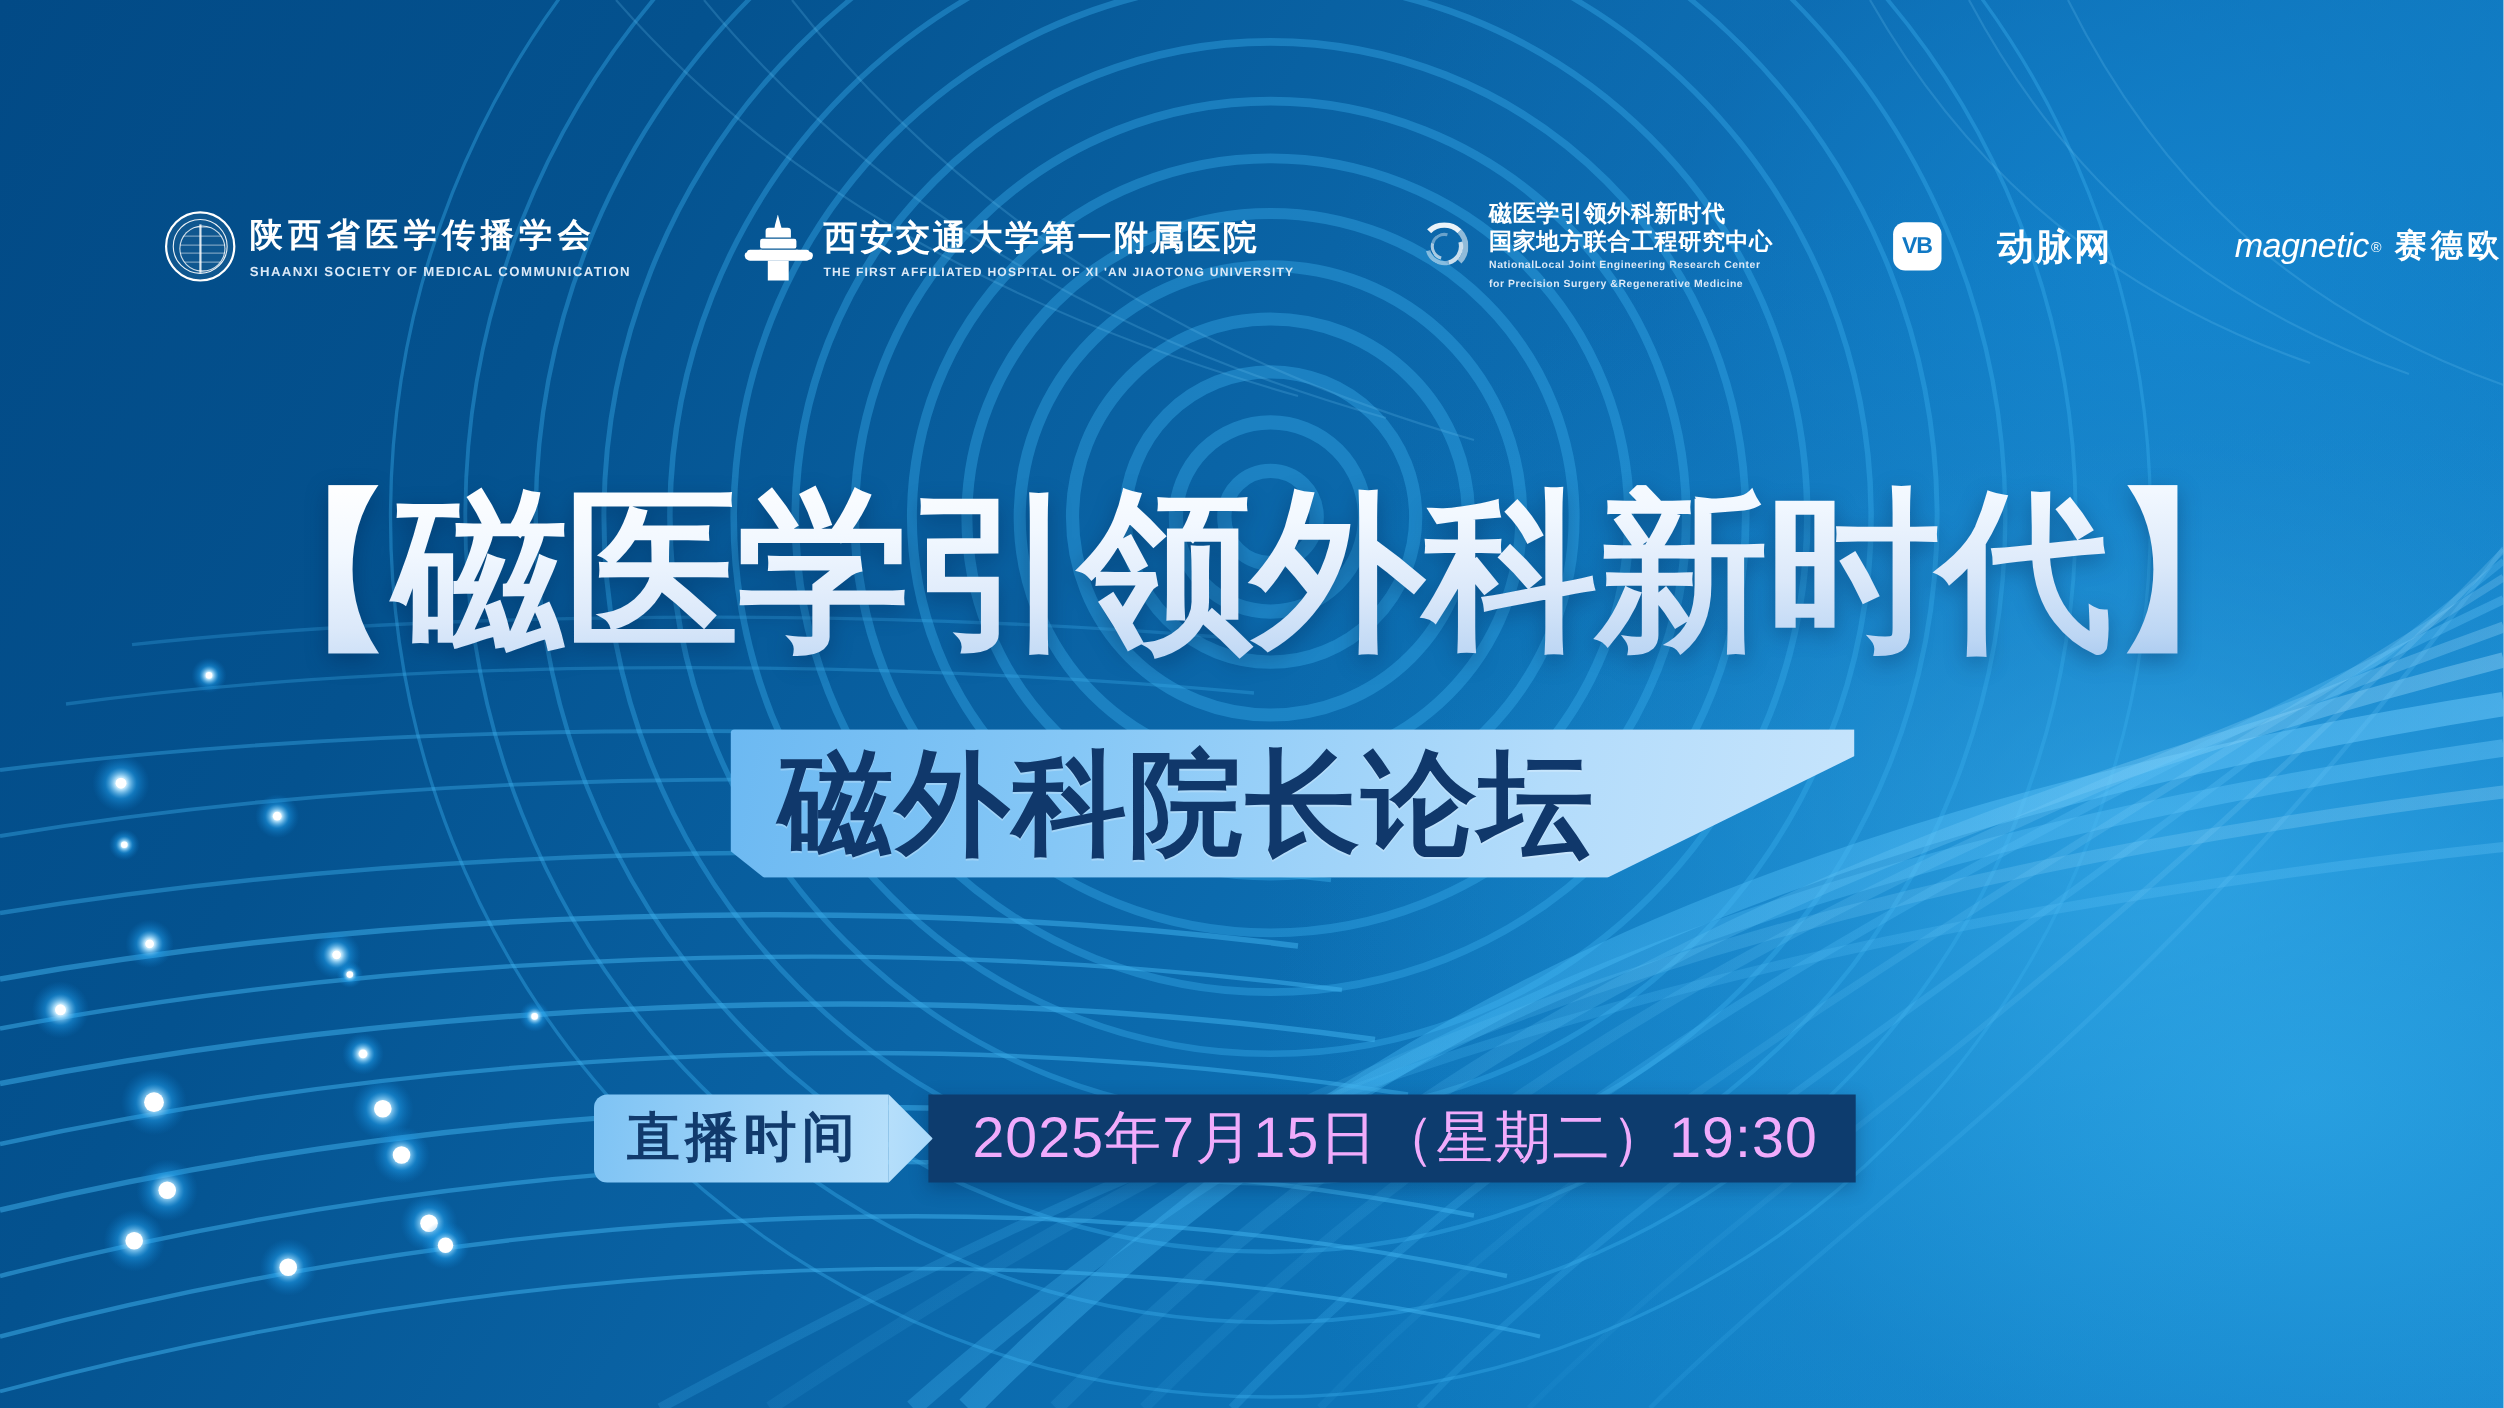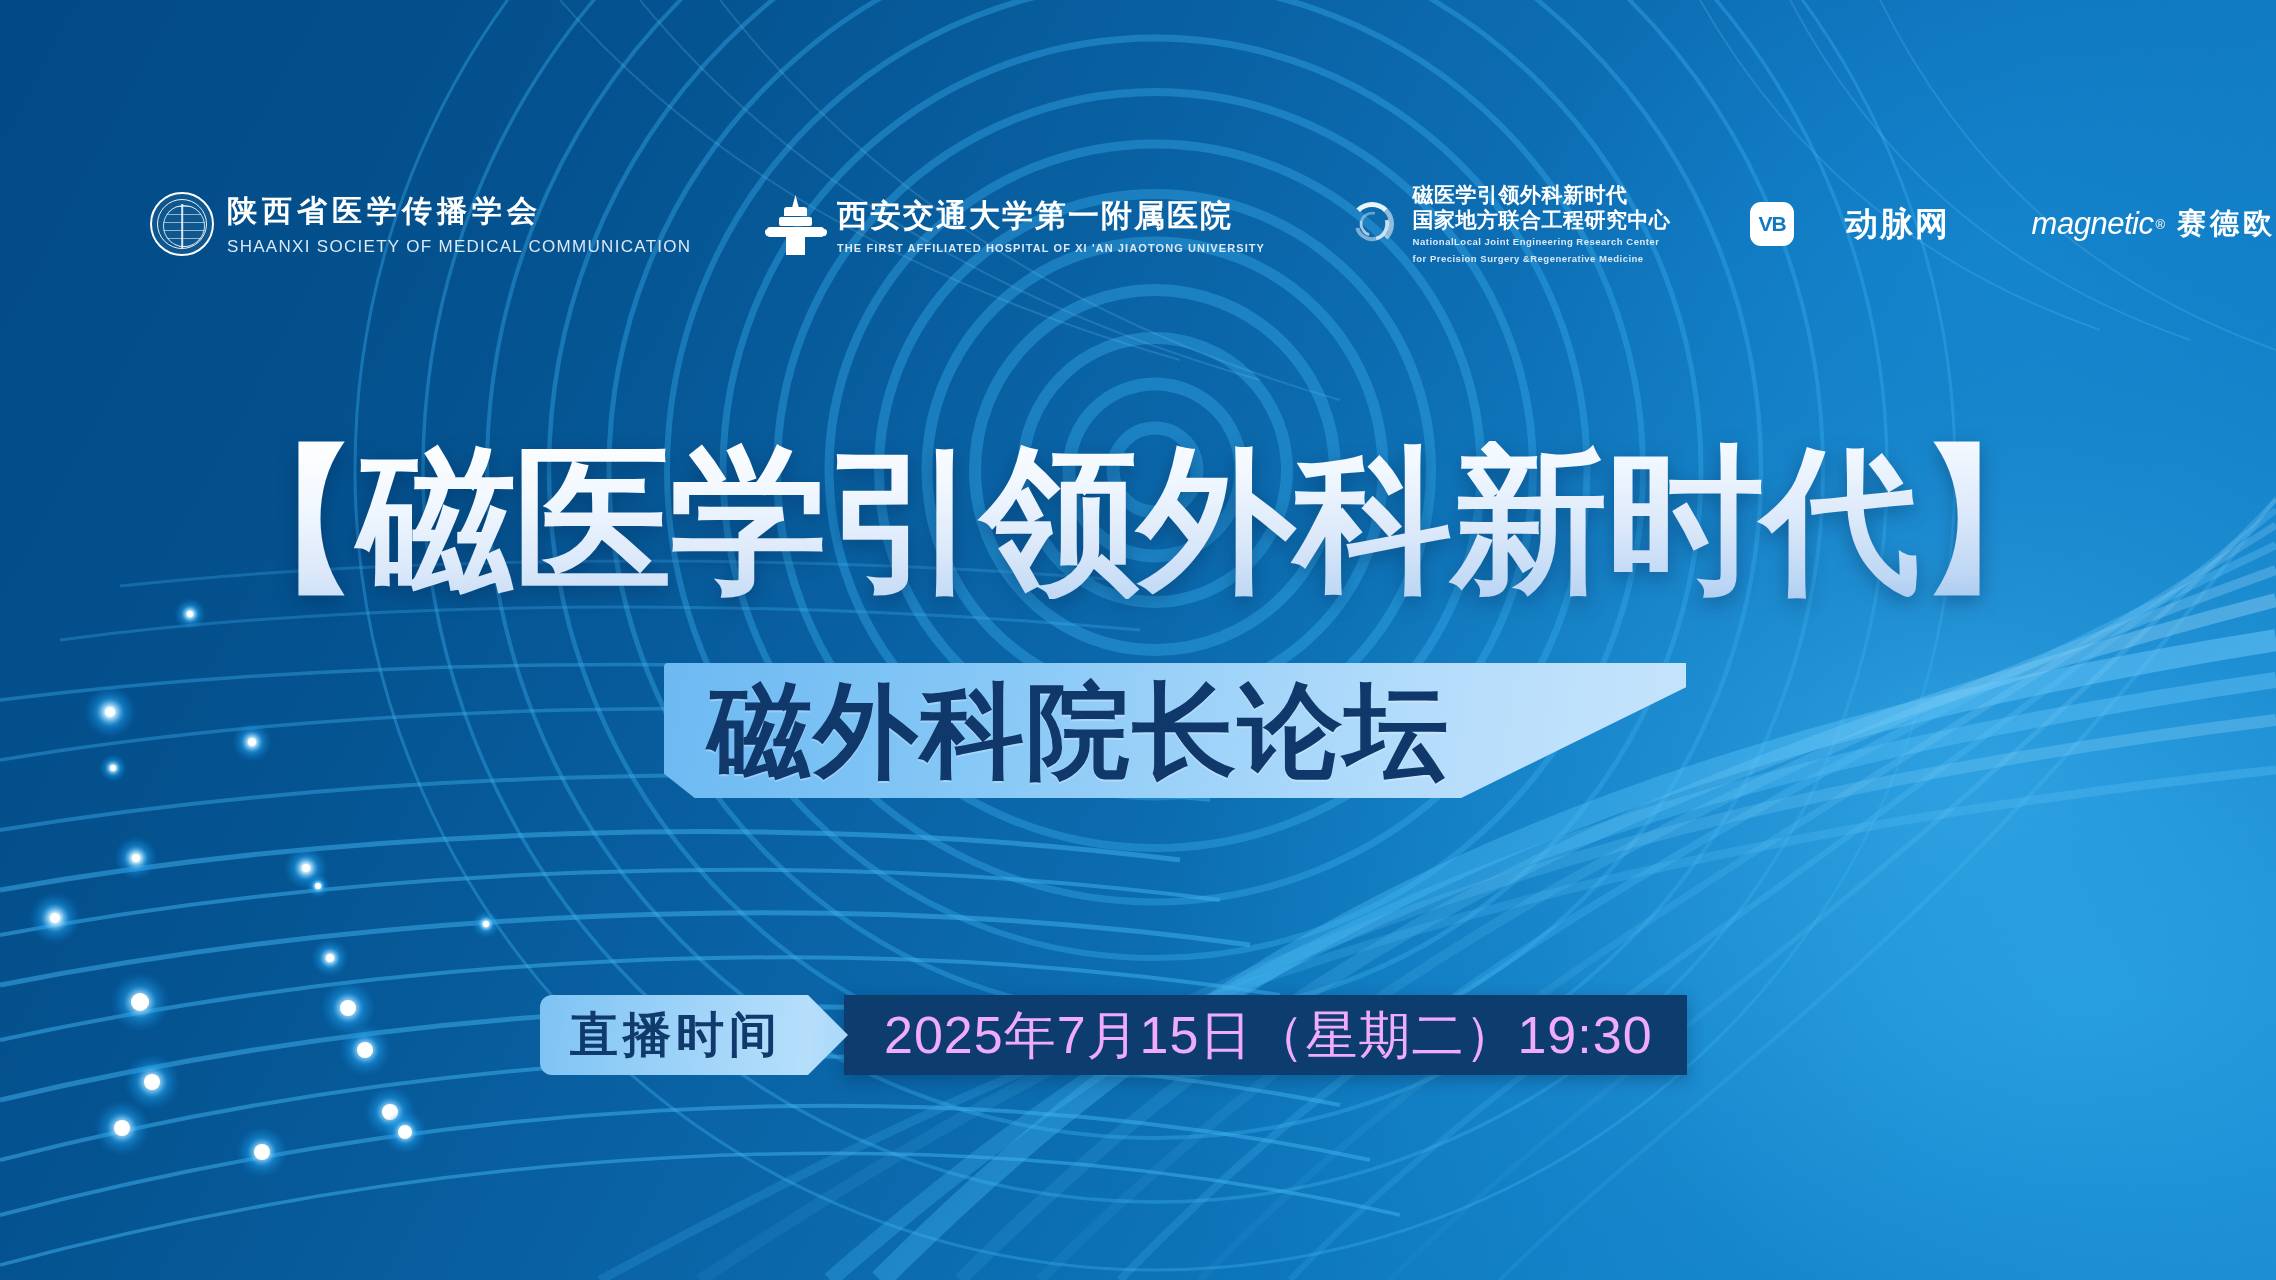--- a/index.html
+++ b/index.html
@@ -32,21 +32,21 @@
     font-family:"DejaVu Serif","Liberation Serif",serif;
   }
   .lg-en{
     color:#dbe9f7; white-space:nowrap; letter-spacing:.4px;
     font-family:"Liberation Sans",sans-serif;
   }
 
   
   #logo-ssmc{ margin-left:150px; }
   #logo-ssmc .lg-cn{ font-size:30px; letter-spacing:5px; }
-  #logo-ssmc .lg-en{ font-size:17px; letter-spacing:1.3px; margin-top:5px; font-weight:400; }
+  #logo-ssmc .lg-en{ font-size:12px; letter-spacing:1.3px; margin-top:5px; font-weight:700; }
   .seal{
     width:64px; height:64px; border-radius:50%;
     border:2px solid #ffffff; position:relative; margin-right:13px;
     background:rgba(255,255,255,.05);
   }
   .seal::before{
     content:""; position:absolute; inset:5px; border-radius:50%;
     border:1.6px solid rgba(255,255,255,.92);
   }
   .seal::after{

